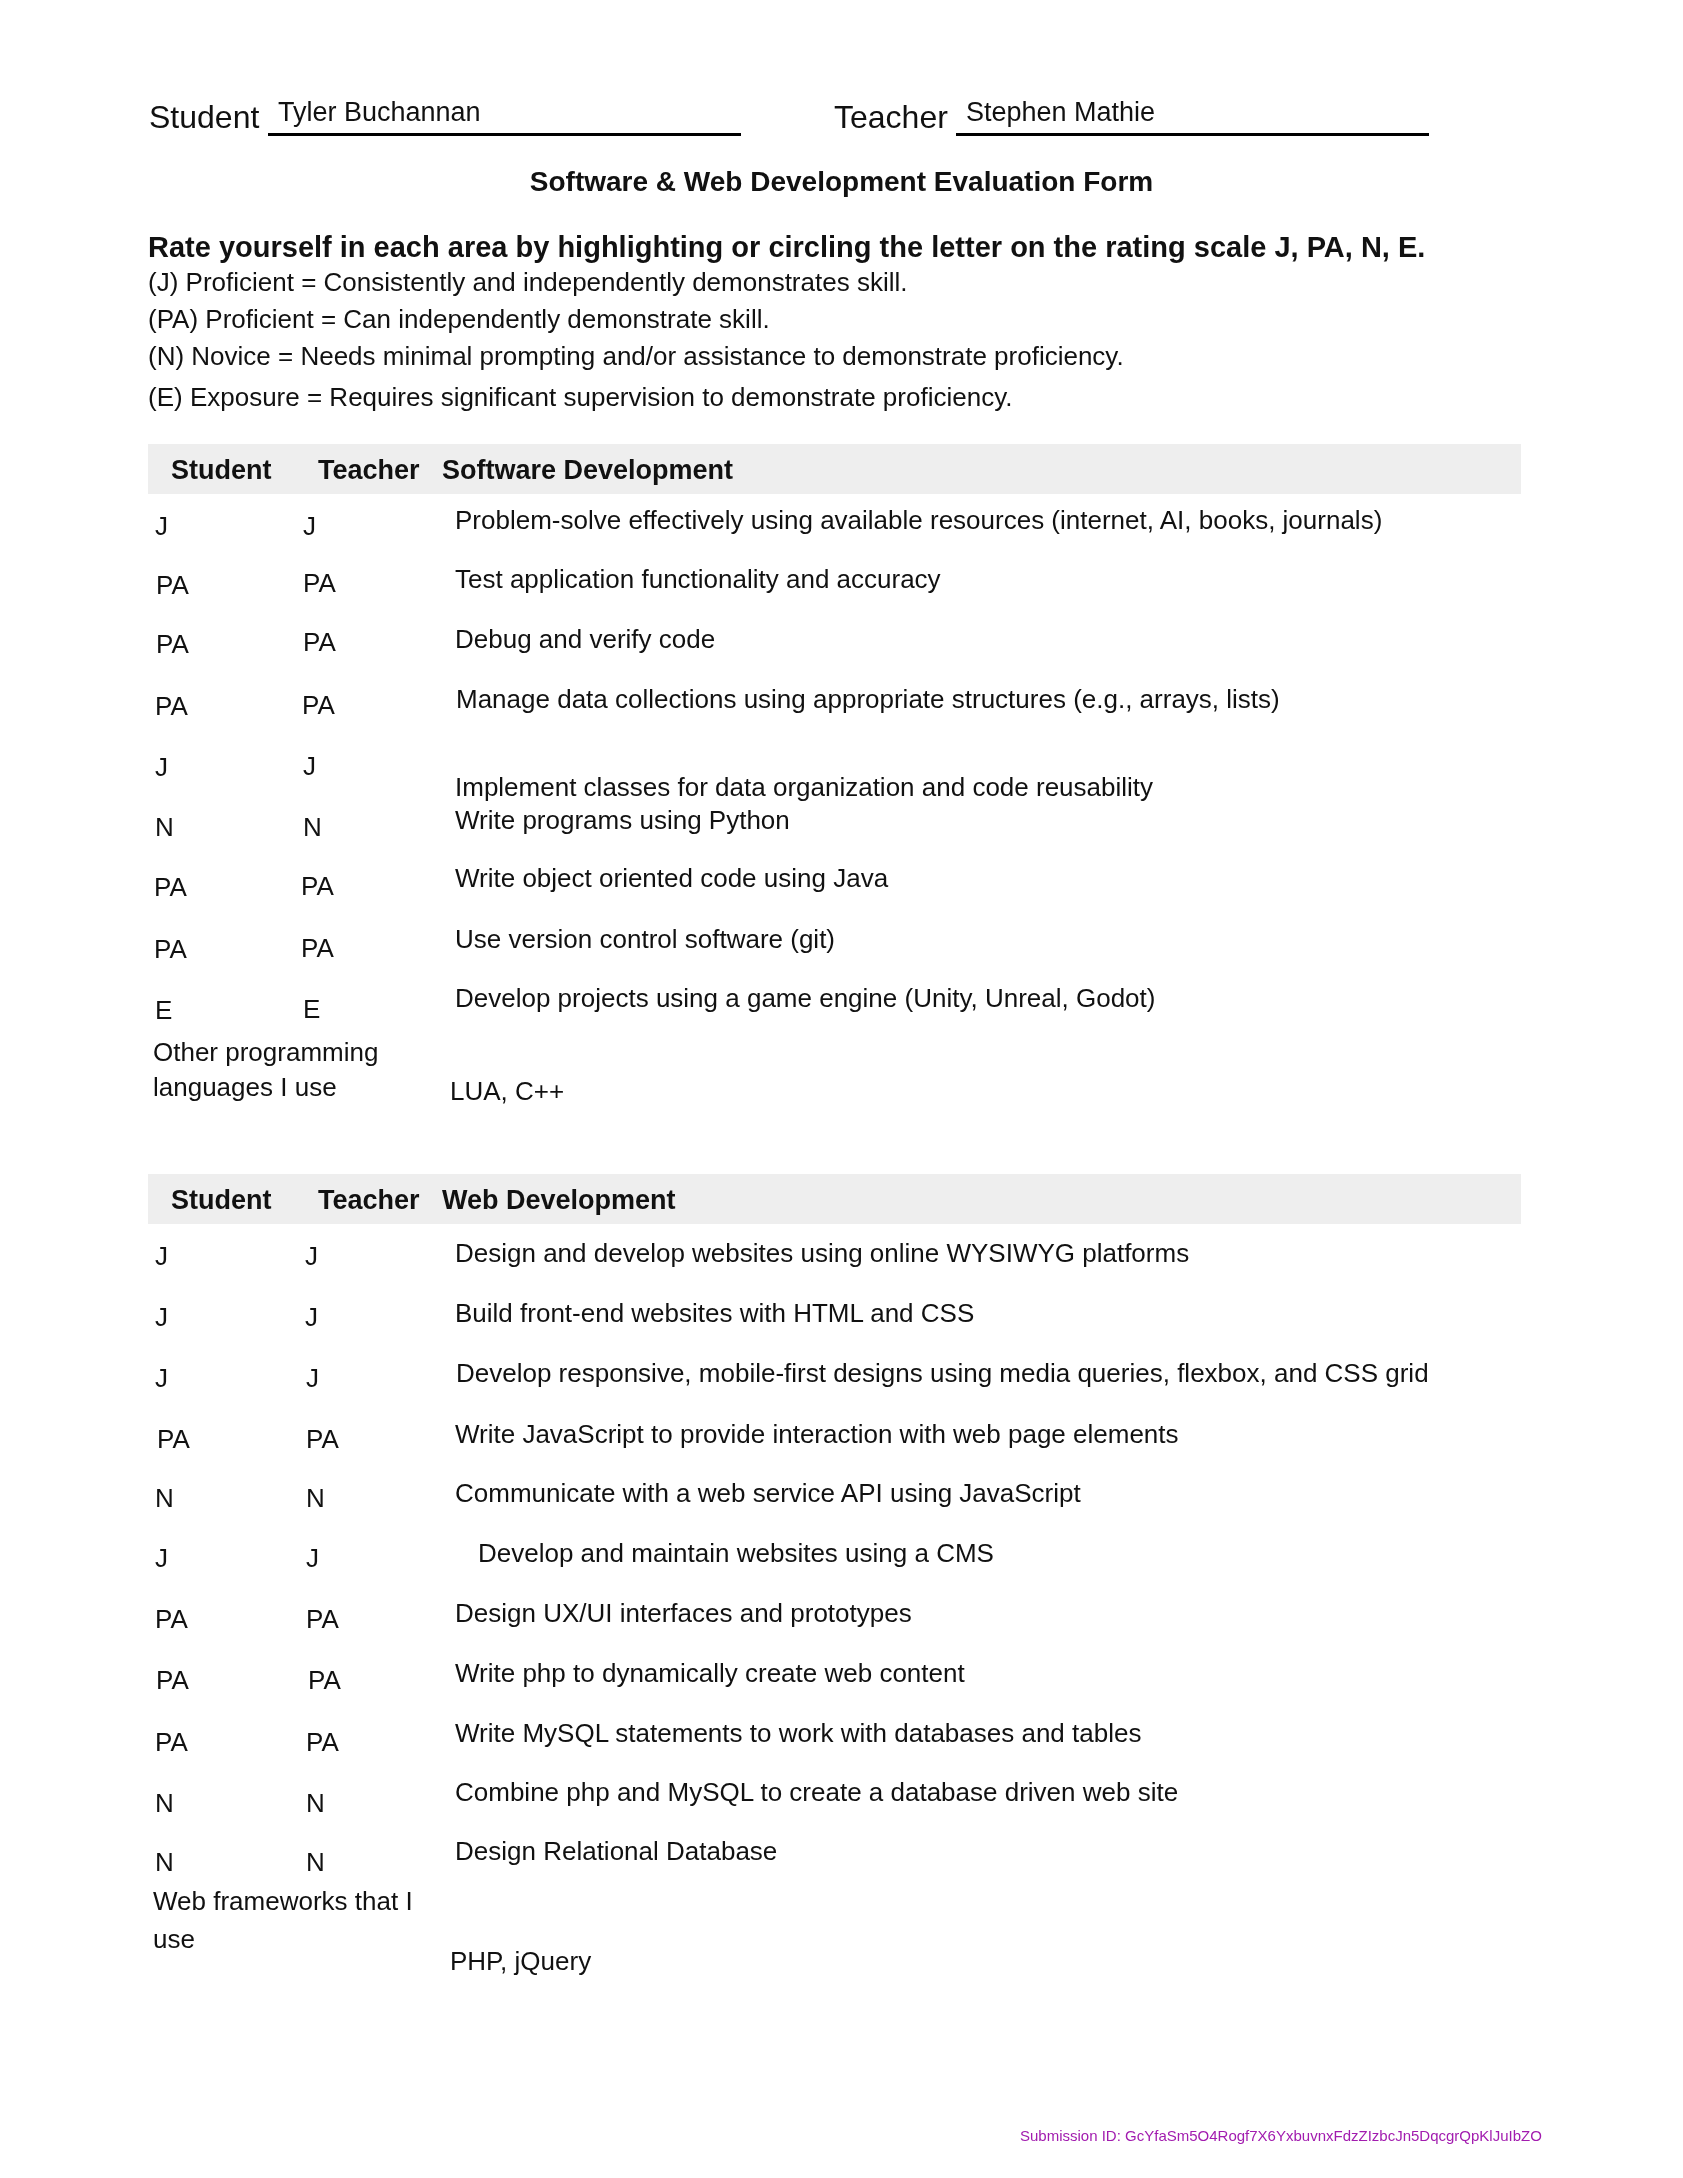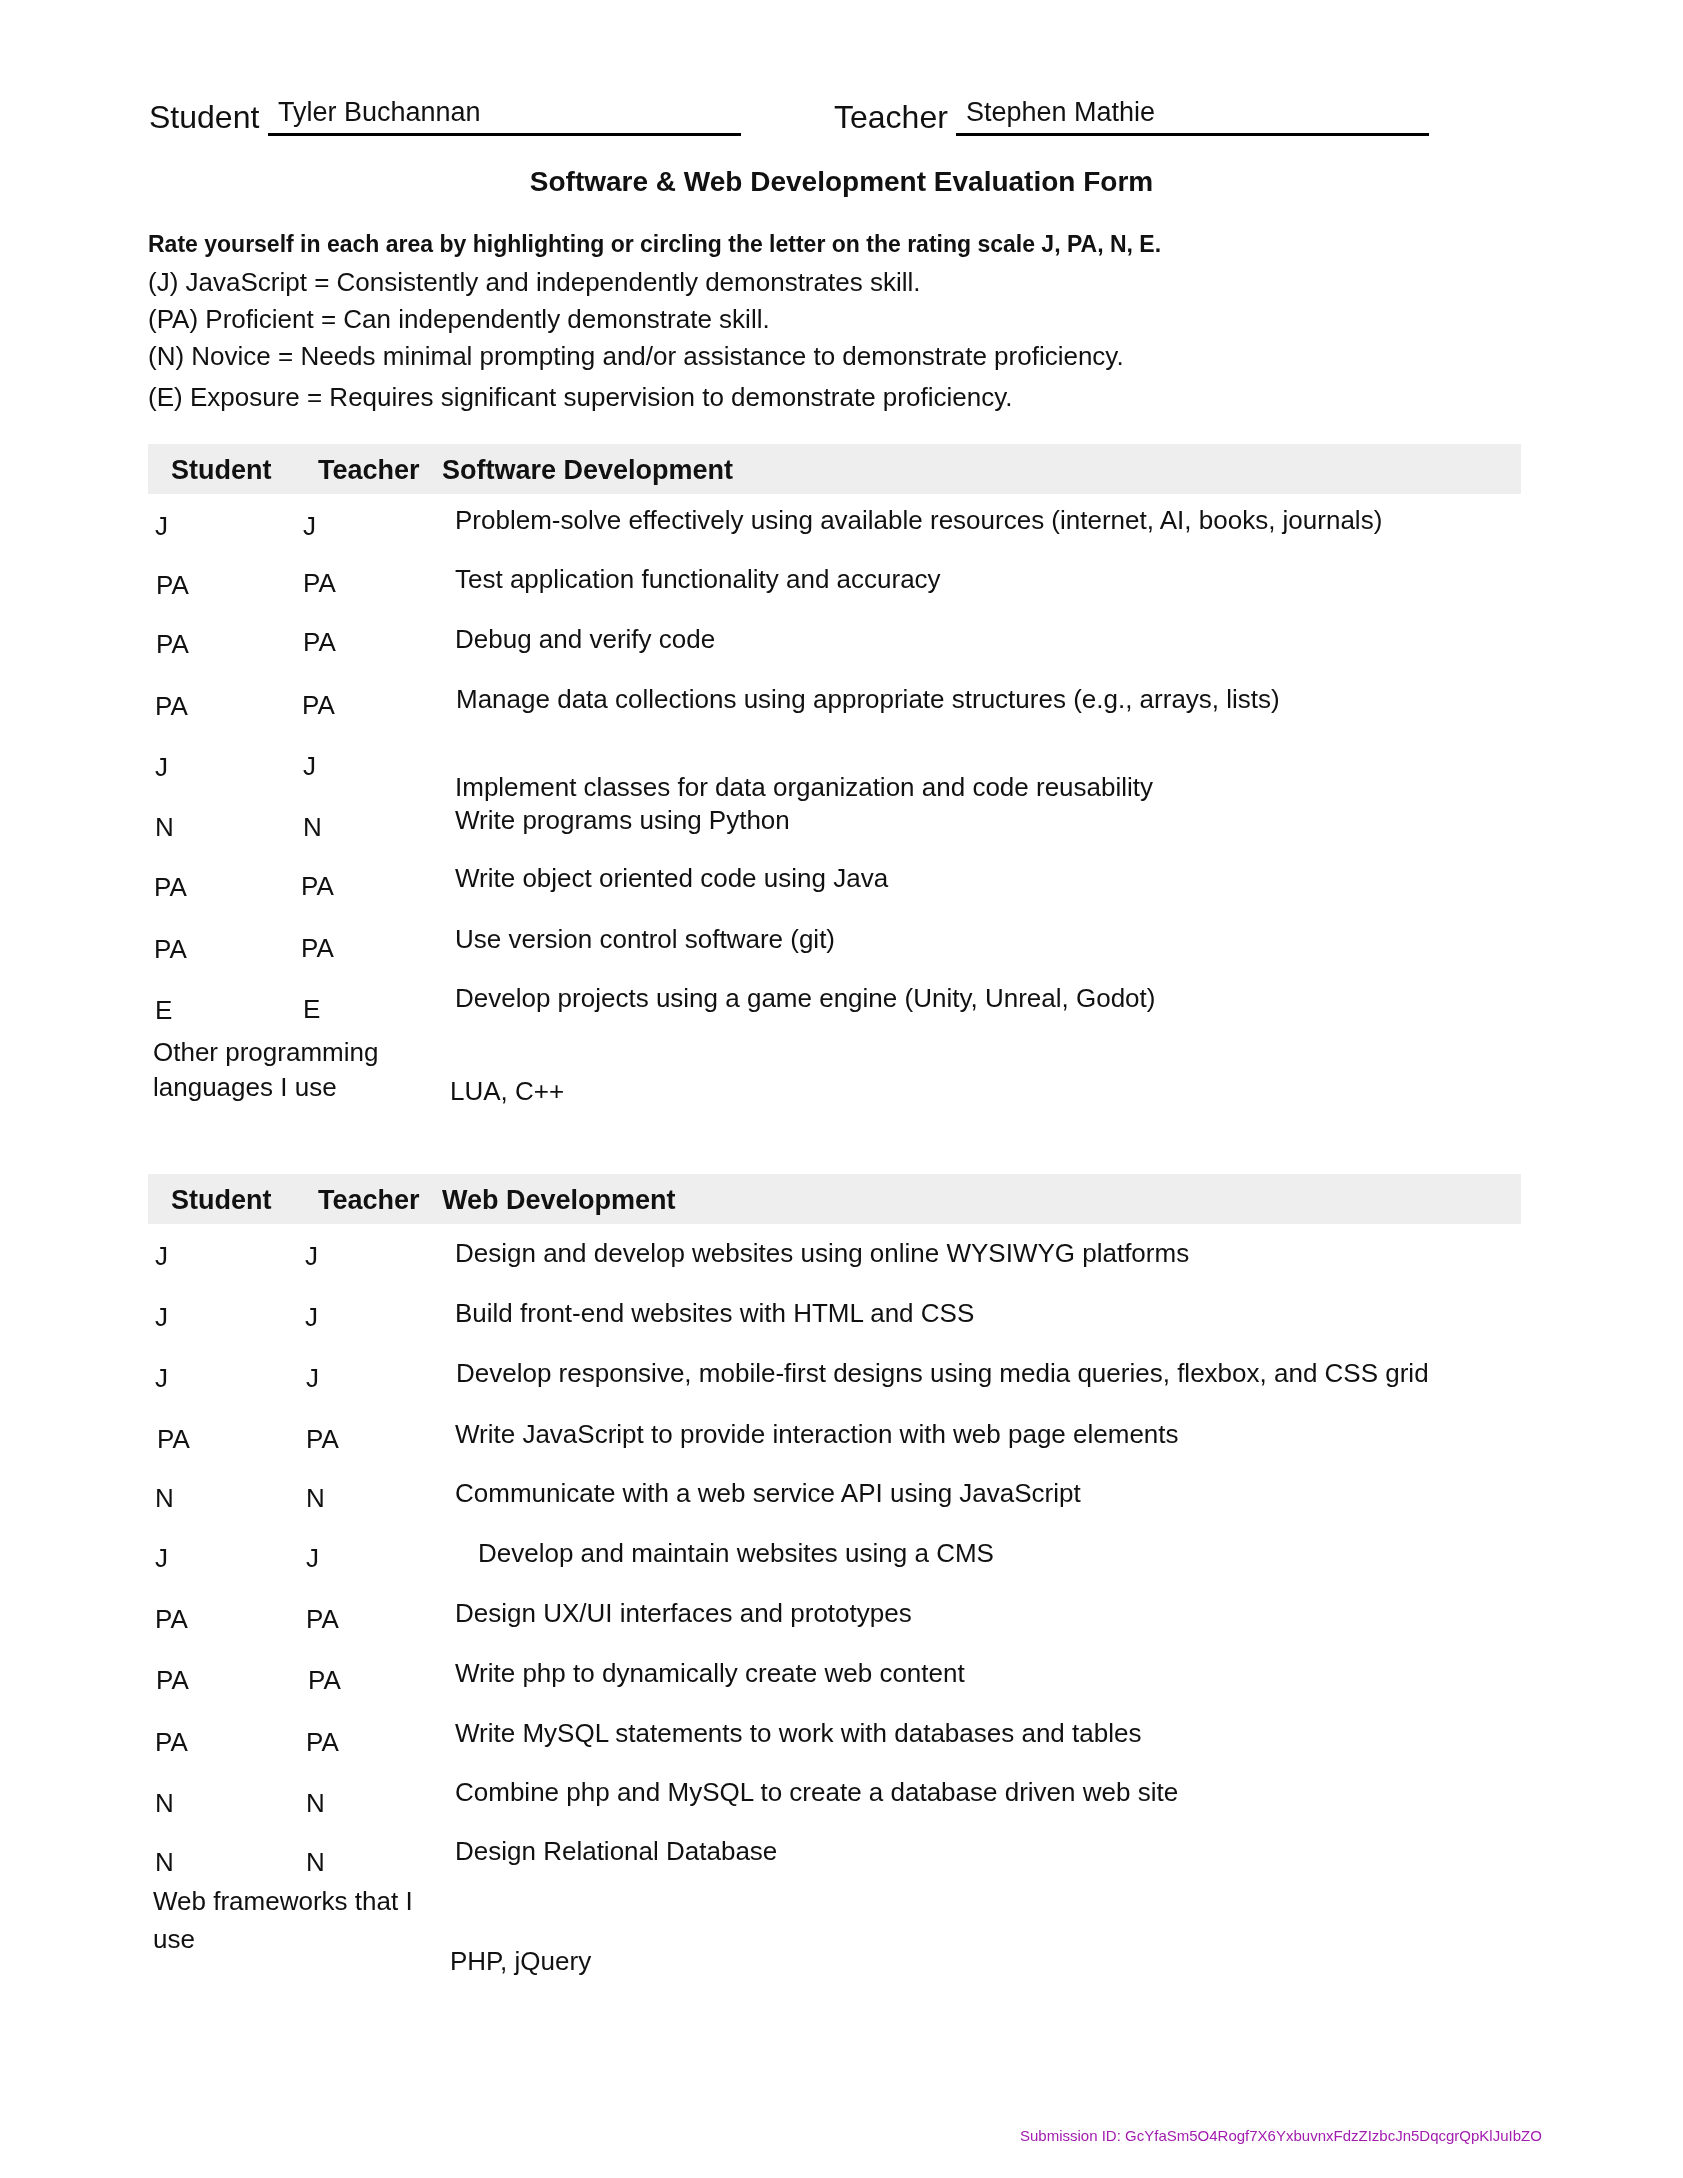--- a/index.html
+++ b/index.html
@@ -3,42 +3,42 @@
 <meta charset="utf-8">
 <style>
   html, body { margin:0; padding:0; background:#ffffff; }
   body { width:1683px; height:2178px; position:relative; overflow:hidden;
          font-family:"Liberation Sans", sans-serif; color:#111; }
   .abs { position:absolute; white-space:nowrap; }
   .label-lg { font-size:32px; }
   .field-val { font-size:27px; }
   .uline { position:absolute; height:3px; background:#000; }
   .title { font-size:28px; font-weight:bold; }
-  .instr-bold { font-size:23px; font-weight:bold; }
+  .instr-bold { font-size:29px; font-weight:bold; }
   .instr { font-size:26px; }
   .band { position:absolute; left:148px; width:1373px; height:50px; background:#eeeeee; }
   .band span { position:absolute; top:11px; font-size:27px; font-weight:bold; }
   .row span { position:absolute; font-size:26px; }
   .small { font-size:15px; color:#a21caf; }
 </style>
 </head>
 <body>
 
 <div class="abs label-lg" style="left:149px; top:99px;">Student</div>
 <div class="abs field-val" style="left:278px; top:97px;">Tyler Buchannan</div>
 <div class="uline" style="left:268px; top:133px; width:473px;"></div>
 
 <div class="abs label-lg" style="left:834px; top:99px;">Teacher</div>
 <div class="abs field-val" style="left:966px; top:97px;">Stephen Mathie</div>
 <div class="uline" style="left:956px; top:133px; width:473px;"></div>
 
 <div class="abs title" style="left:0; width:1683px; text-align:center; top:166px;">Software &amp; Web Development Evaluation Form</div>
 
 <div class="abs instr-bold" style="left:148px; top:231px;">Rate yourself in each area by highlighting or circling the letter on the rating scale J, PA, N, E.</div>
-<div class="abs instr" style="left:148px; top:267px;">(J) JavaScript  =  Consistently and independently demonstrates skill.</div>
+<div class="abs instr" style="left:148px; top:267px;">(J) Proficient  =  Consistently and independently demonstrates skill.</div>
 <div class="abs instr" style="left:148px; top:304px;">(PA) Proficient  = Can independently demonstrate skill.</div>
 <div class="abs instr" style="left:148px; top:341px;">(N) Novice = Needs minimal prompting and/or assistance to demonstrate proficiency.</div>
 <div class="abs instr" style="left:148px; top:382px;">(E) Exposure = Requires significant supervision to demonstrate proficiency.</div>
 
 <div class="band" style="top:444px;">
   <span style="left:23px;">Student</span>
   <span style="left:170px;">Teacher</span>
   <span style="left:294px;">Software Development</span>
 </div>
 

